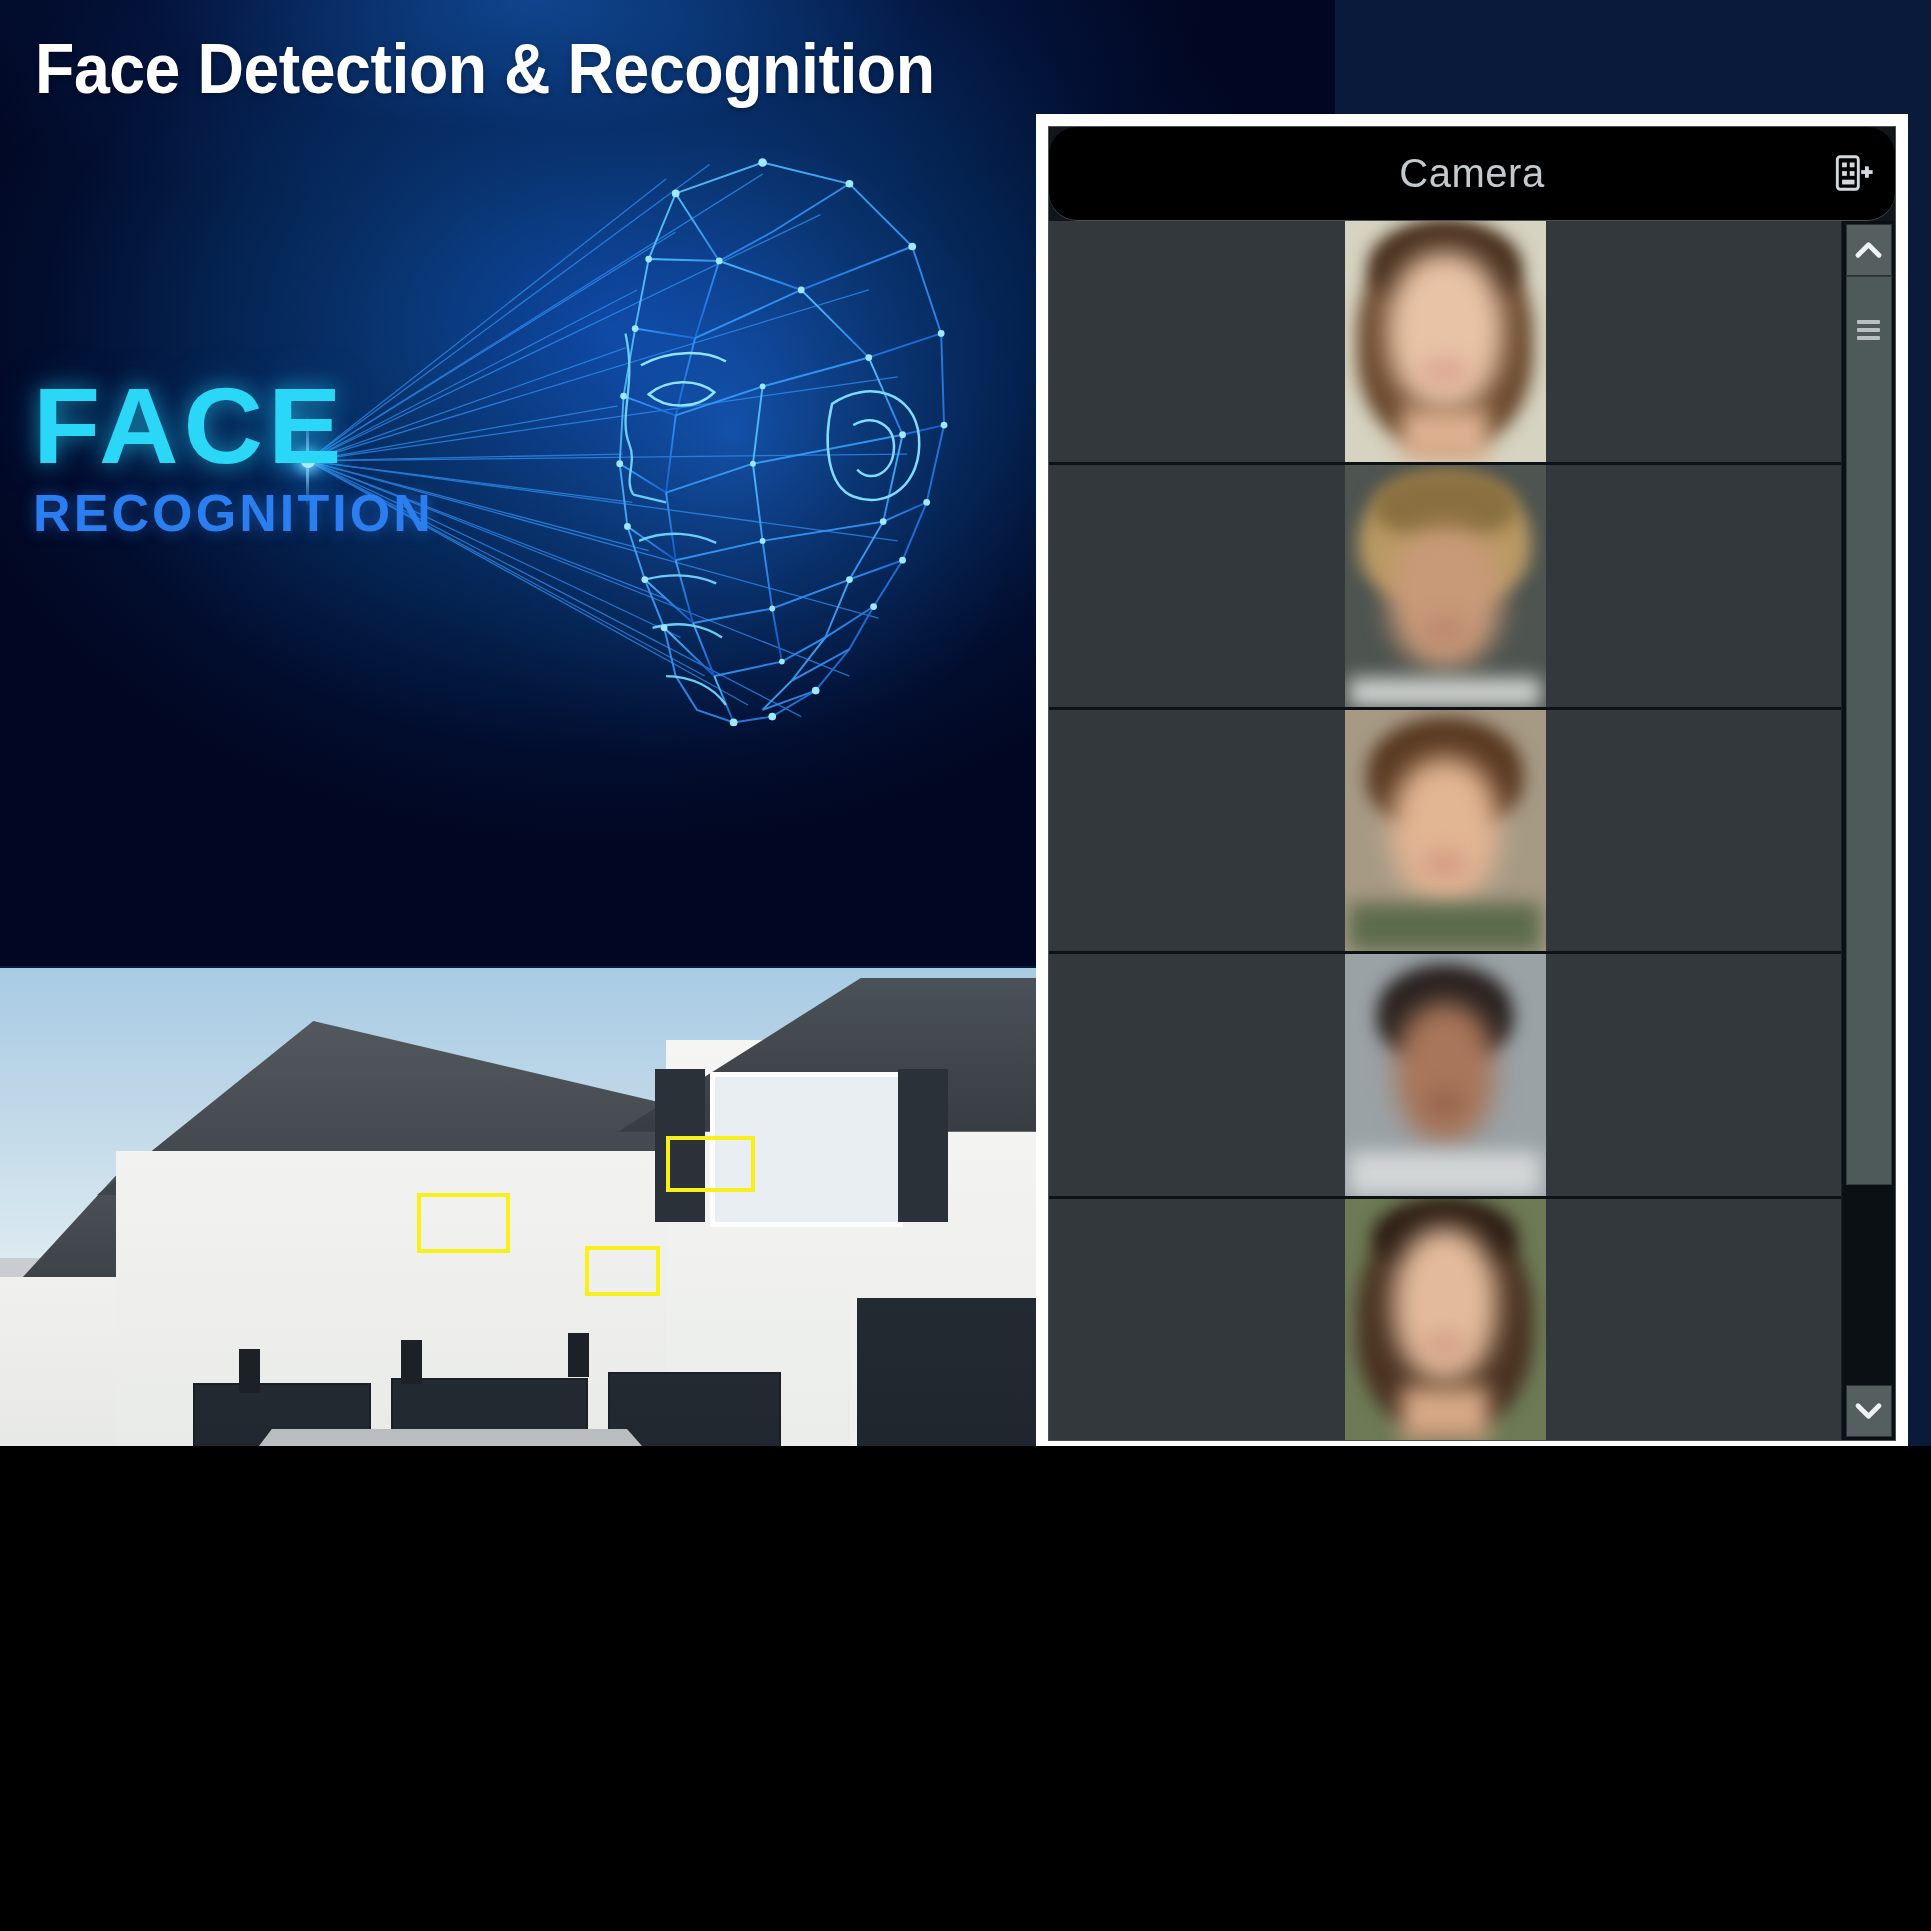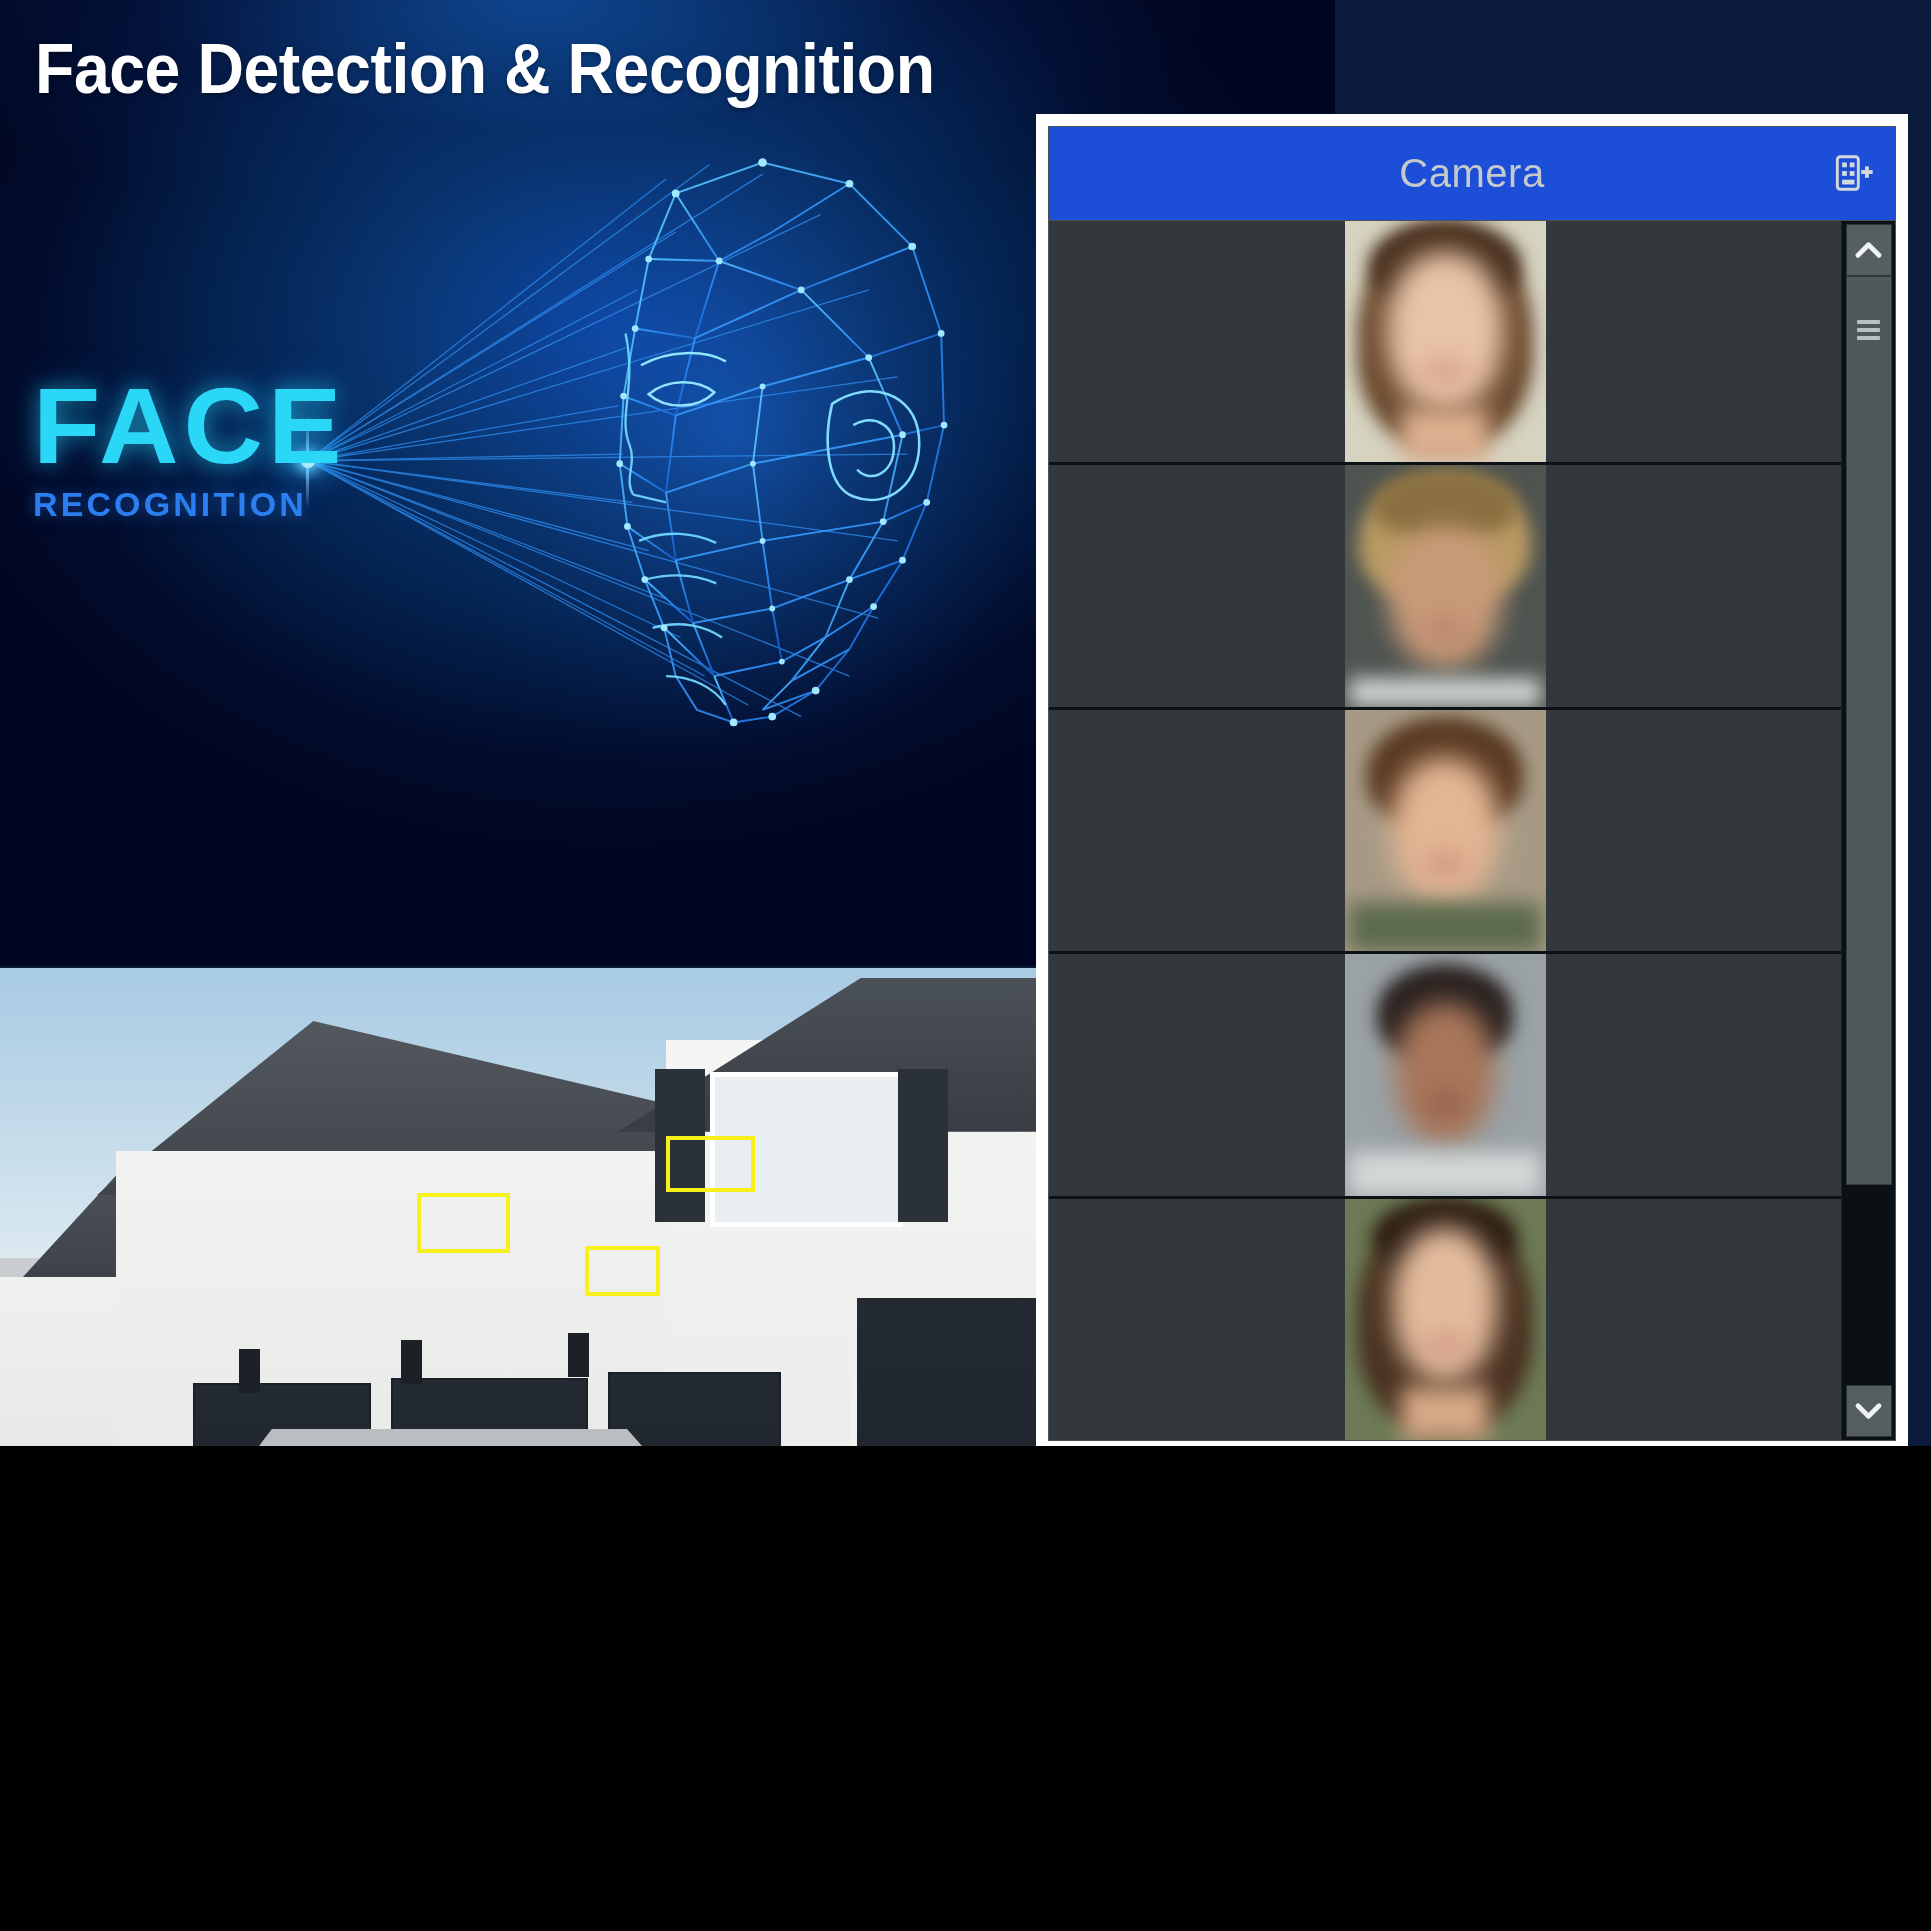--- a/index.html
+++ b/index.html
@@ -64,21 +64,21 @@
     font-weight: bold;
     color: #2ad7f7;
     letter-spacing: 4.8px;
     font-family: "Liberation Sans Narrow", "Liberation Sans", sans-serif;
     transform: scaleX(1.02);
     transform-origin: left center;
     text-shadow: 0 0 21px rgba(42,215,247,0.55), 0 0 42px rgba(20,140,220,0.35);
     display: block;
   }
   .logo-recognition {
-    font-size: 34px;
+    font-size: 52px;
     font-weight: bold;
     color: #2b7ef0;
     letter-spacing: 3.1px;
     margin-top: 6.8px;
     font-family: "Liberation Sans Narrow", "Liberation Sans", sans-serif;
     transform: scaleX(1.0);
     transform-origin: left center;
     text-shadow: 0 0 15.4px rgba(43,126,240,0.5);
     display: block;
   }
@@ -230,26 +230,27 @@
     background: #11161b;
     border: 1.9px solid #4a5157;
     box-sizing: border-box;
     display: flex;
     flex-direction: column;
     position: relative;
   }
   .cam-header {
     height: 93px;
     flex: 0 0 93px;
-    background: #1d4ed8;
+    background: #000000;
     border-bottom: 1.9px solid #4a5157;
     display: flex;
     align-items: center;
     justify-content: center;
     position: relative;
+    border-radius: 28px;
   }
   .cam-header-title {
     color: #c4c9cd;
     font-size: 40px;
     letter-spacing: 0.5px;
   }
   .add-dev-icon {
     position: absolute;
     right: 21px;
     top: 50%;

